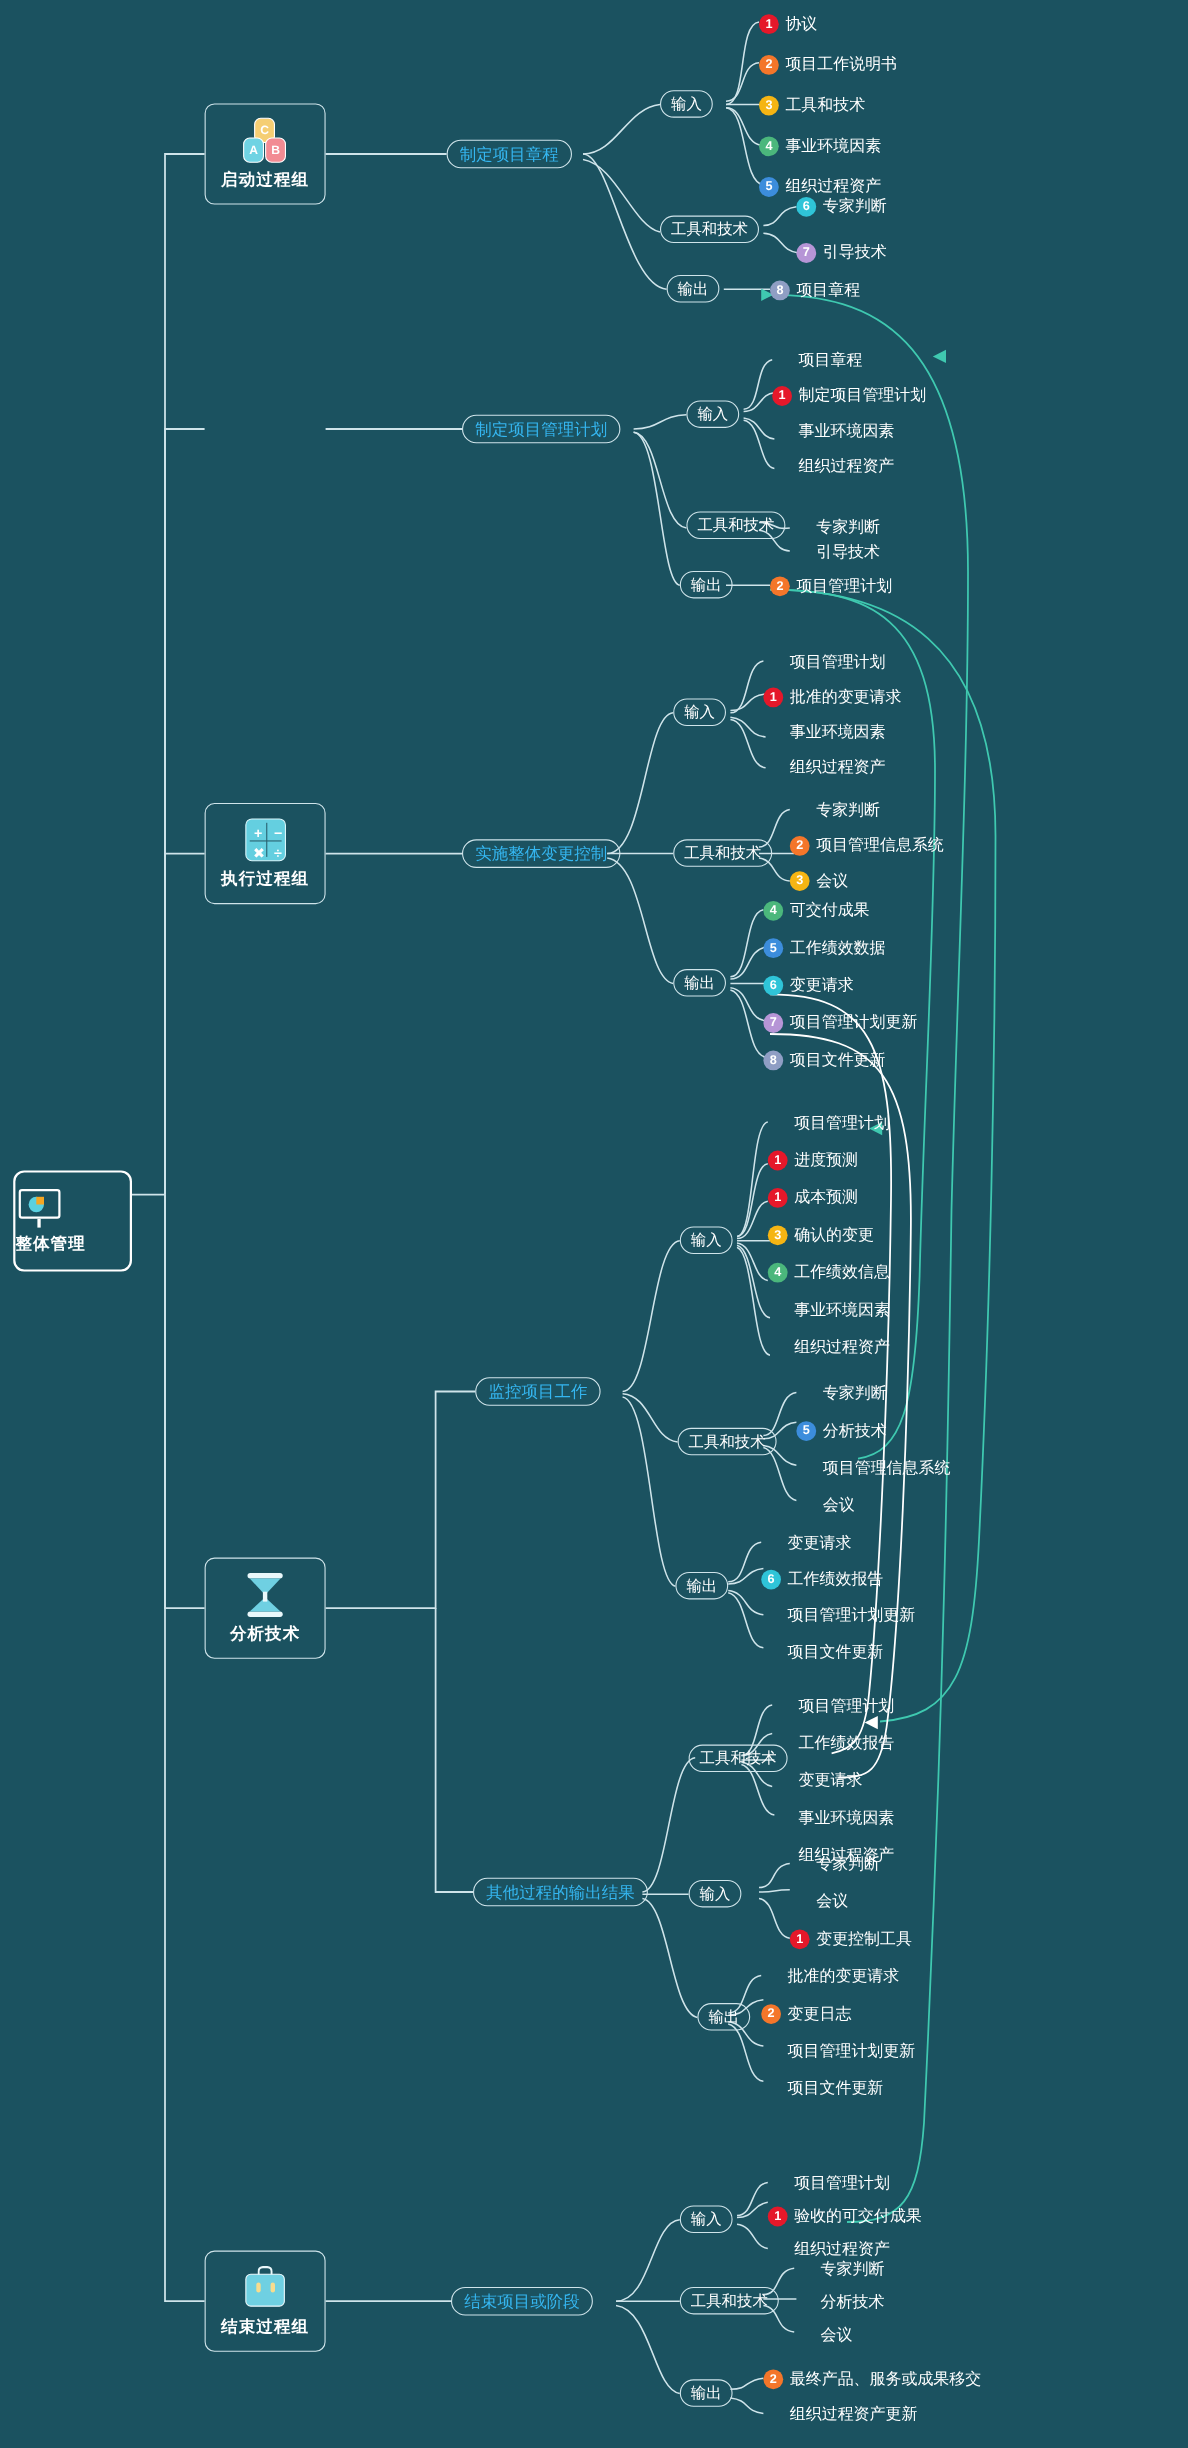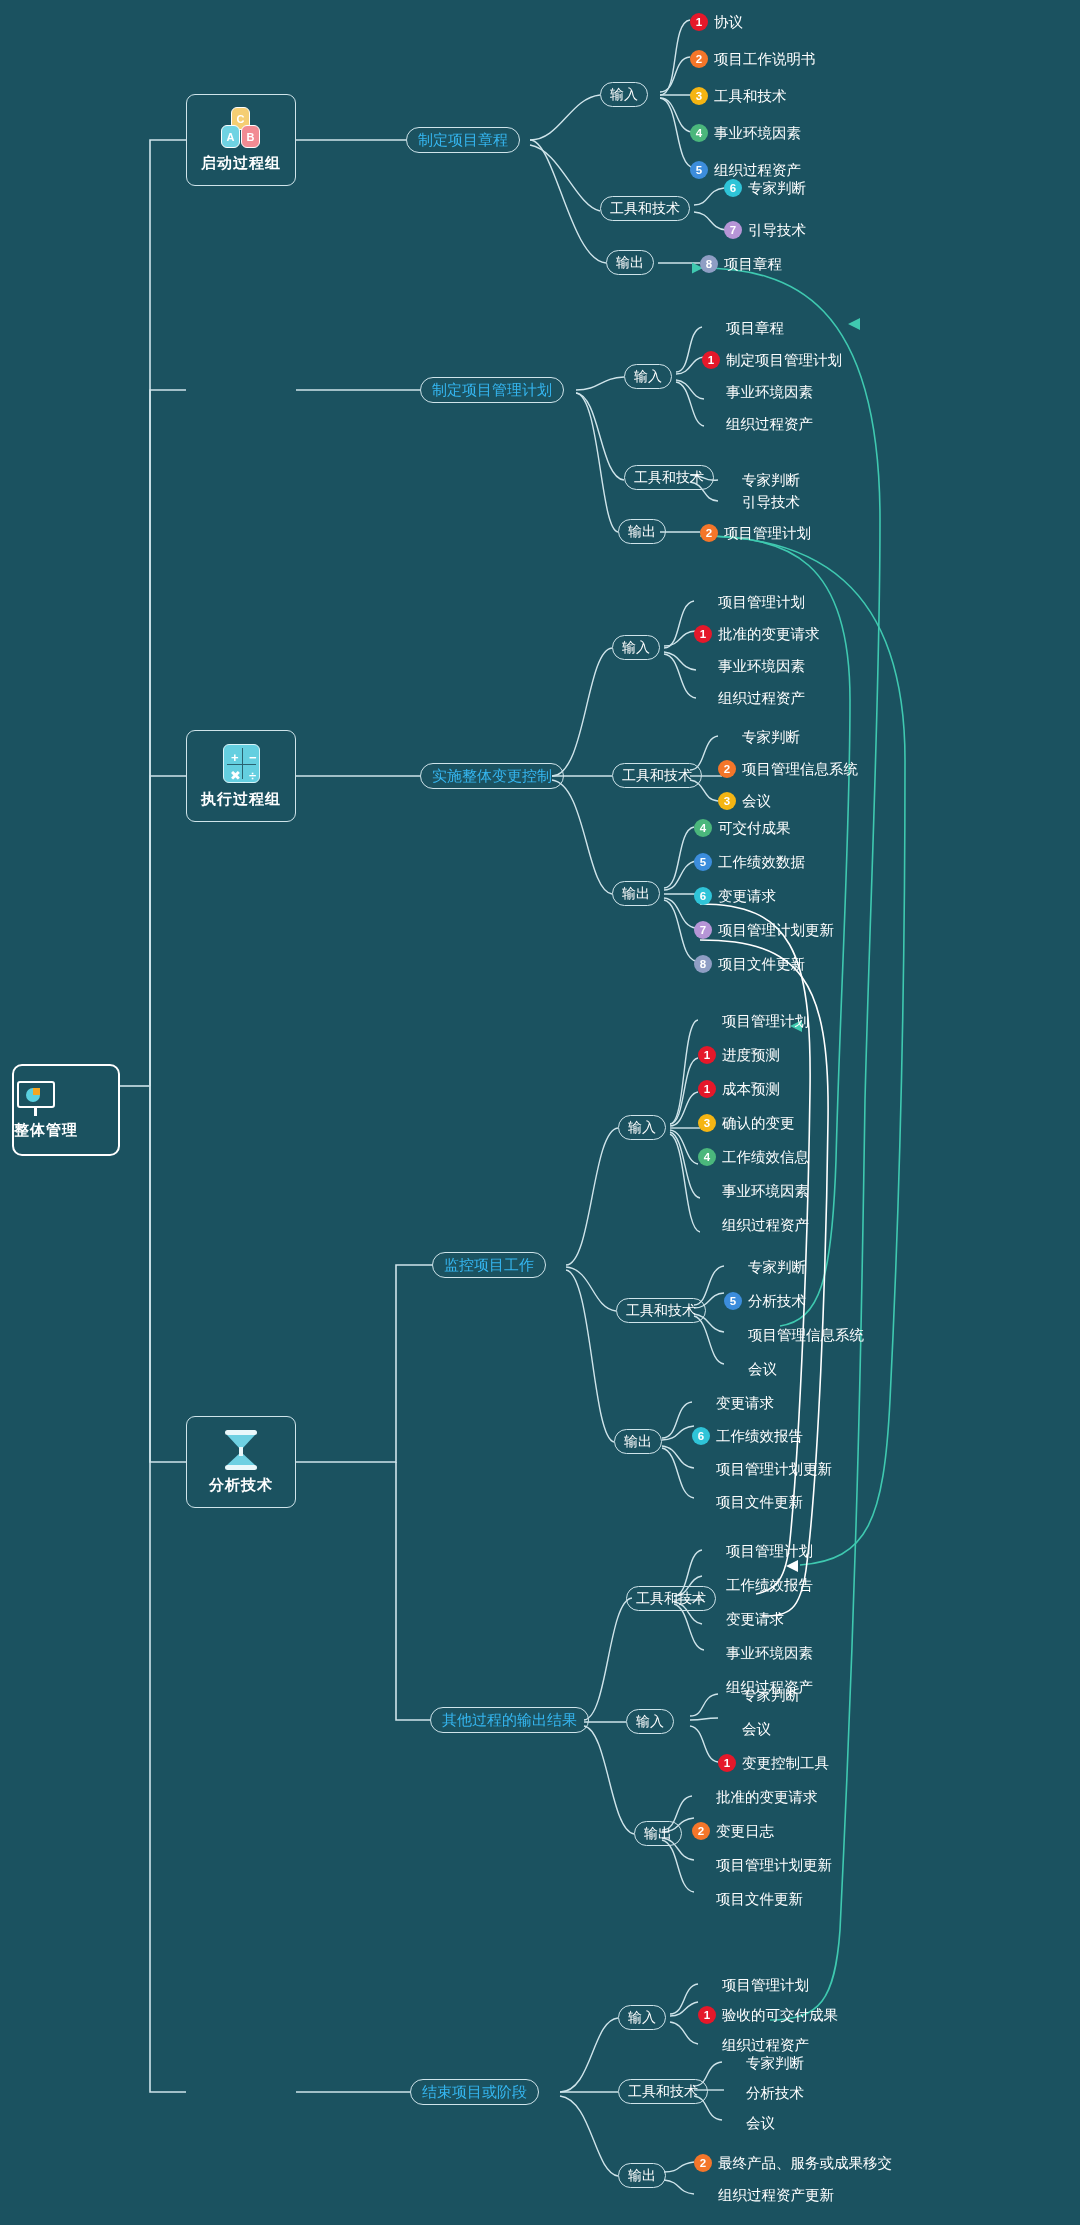--- a/index.html
+++ b/index.html
@@ -288,20 +288,29 @@
         <div class="hg-body">
           <div style="position:absolute;left:0;top:0;width:0;height:0;border-left:14px solid transparent;border-right:14px solid transparent;border-top:15px solid #6fd0e2;"></div>
           <div style="position:absolute;left:0;bottom:0;width:0;height:0;border-left:14px solid transparent;border-right:14px solid transparent;border-bottom:13px solid #6fd0e2;"></div>
           <div style="position:absolute;left:12px;top:12px;width:4px;height:9px;background:#eaf8fb;"></div>
         </div>
       </div>
     </div>
     <div class="pg-label">分析技术</div>
   </div>
 
+  <div class="pg-box" style="left:186px; top:2046px;">
+    <div class="ico">
+      <div class="bag-handle"></div>
+      <div class="bag"></div>
+      <div class="bag-pin" style="left:15px;"></div>
+      <div class="bag-pin" style="left:28px;"></div>
+    </div>
+    <div class="pg-label">结束过程组</div>
+  </div>
 
   <div class="proc" style="left:406px; top:127px;">制定项目章程</div>
   <div class="proc" style="left:420px; top:377px;">制定项目管理计划</div>
   <div class="proc" style="left:420px; top:763px;">实施整体变更控制</div>
   <div class="proc" style="left:432px; top:1252px;">监控项目工作</div>
   <div class="proc" style="left:430px; top:1707px;">其他过程的输出结果</div>
   <div class="proc" style="left:410px; top:2079px;">结束项目或阶段</div>
 
   <div class="itto" style="left:600px; top:82px;">输入</div>
   <div class="itto" style="left:600px; top:196px;">工具和技术</div>

